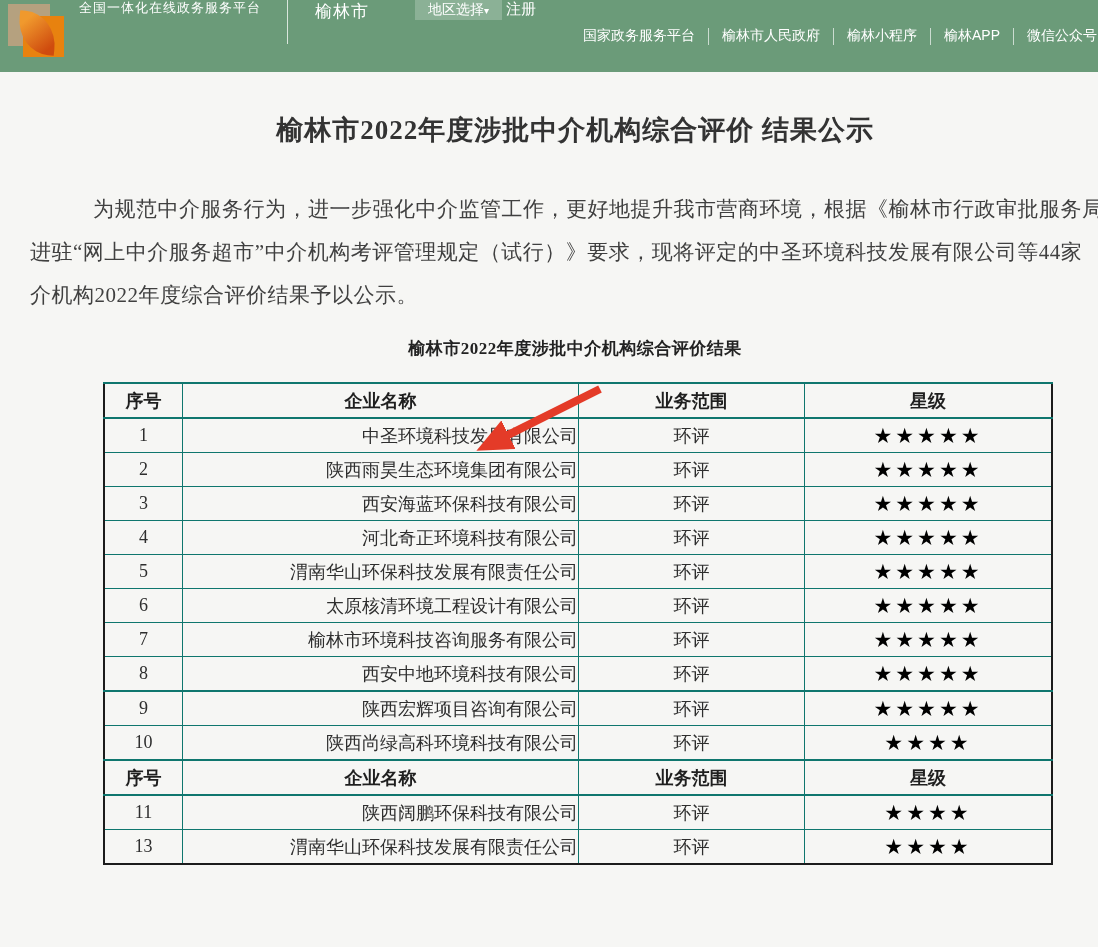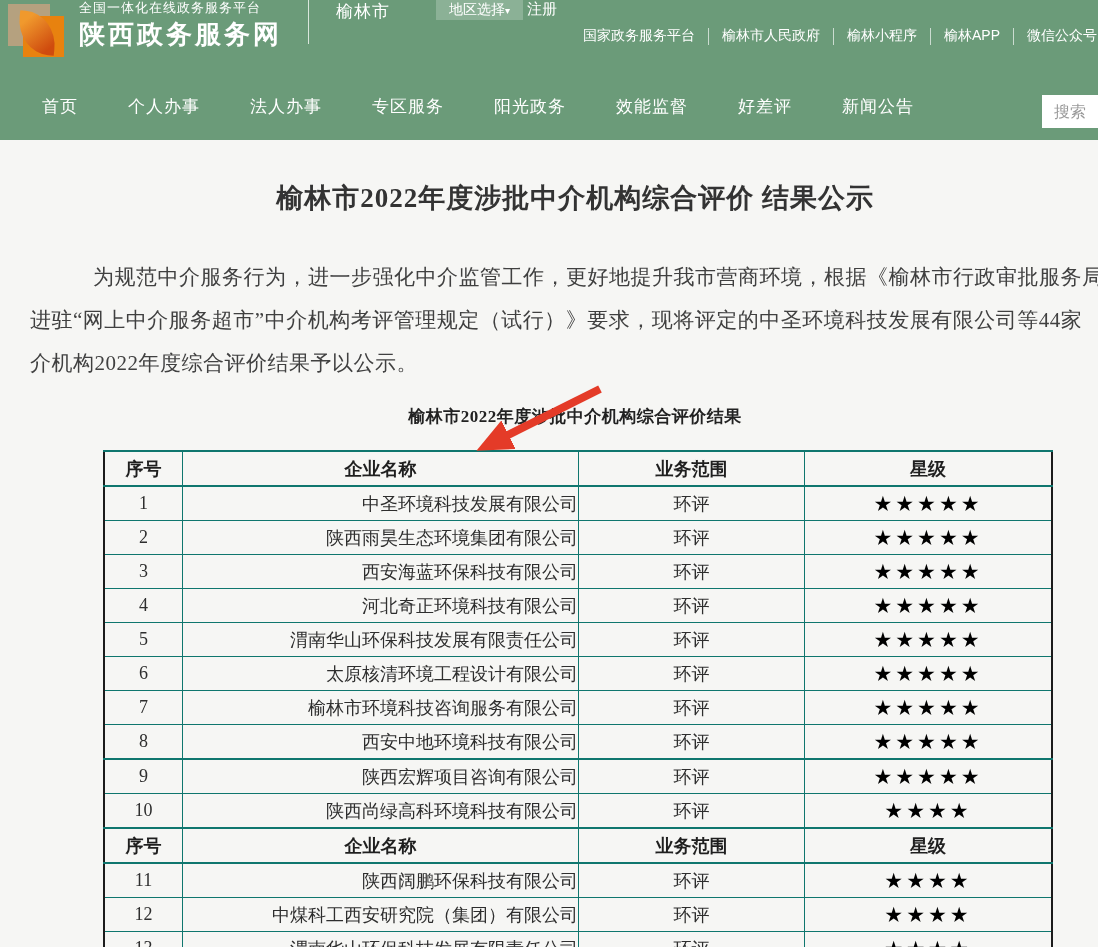--- a/index.html
+++ b/index.html
@@ -67,21 +67,20 @@
 <div class="viewport">
 
   <div class="top-header">
     <div class="logo">
       <span class="tan"></span>
       <span class="orange"></span>
       <span class="leaf"></span>
     </div>
     <div class="brand">
       <div class="tagline">全国一体化在线政务服务平台</div>
-      <div class="sitename">陕西政务服务网</div>
     </div>
     <div class="vdiv"></div>
     <div class="city">榆林市</div>
     <button class="region-btn">
       <span>地区选择</span>
       <span class="caret">▾</span>
     </button>
     <div class="top-links" id="topLinks">
         <a class="top-link">国家政务服务平台</a>
         <span class="tsep"></span>
@@ -89,33 +88,20 @@
         <span class="tsep"></span>
         <a class="top-link">榆林小程序</a>
         <span class="tsep"></span>
         <a class="top-link">榆林APP</a>
         <span class="tsep"></span>
         <a class="top-link">微信公众号</a>
       </div>
     <a class="register">注册</a>
   </div>
 
-  <div class="nav">
-    <div class="nav-items" id="navItems">
-        <div class="nav-item">首页</div>
-        <div class="nav-item">个人办事</div>
-        <div class="nav-item">法人办事</div>
-        <div class="nav-item">专区服务</div>
-        <div class="nav-item">阳光政务</div>
-        <div class="nav-item">效能监督</div>
-        <div class="nav-item">好差评</div>
-        <div class="nav-item">新闻公告</div>
-      </div>
-    <input class="search" type="text" placeholder="搜索" style="">
-  </div>
 
   <div class="content">
     <h1 class="title">榆林市2022年度涉批中介机构综合评价 结果公示</h1>
     <div class="para" id="para">
         <div class="pline indent">为规范中介服务行为，进一步强化中介监管工作，更好地提升我市营商环境，根据《榆林市行政审批服务局关</div>
         <div class="pline">进驻“网上中介服务超市”中介机构考评管理规定（试行）》要求，现将评定的中圣环境科技发展有限公司等44家</div>
         <div class="pline">介机构2022年度综合评价结果予以公示。</div>
       </div>
     <div class="caption">榆林市2022年度涉批中介机构综合评价结果</div>
     <table class="rtable">
@@ -192,26 +178,20 @@
             <th style="width: 225px;">业务范围</th>
             <th style="width: 246px;">星级</th>
           </tr>
           <tr>
             <td>11</td>
             <td class="name">陕西阔鹏环保科技有限公司</td>
             <td>环评</td>
             <td class="stars">★★★★</td>
           </tr>
           <tr>
-            <td>12</td>
-            <td class="name">中煤科工西安研究院（集团）有限公司</td>
-            <td>环评</td>
-            <td class="stars">★★★★</td>
-          </tr>
-          <tr>
             <td>13</td>
             <td class="name">渭南华山环保科技发展有限责任公司</td>
             <td>环评</td>
             <td class="stars">★★★★</td>
           </tr>
         </tbody>
     </table>
   </div>
 
   <svg class="arrow" width="150" height="78" viewBox="0 0 150 78">

